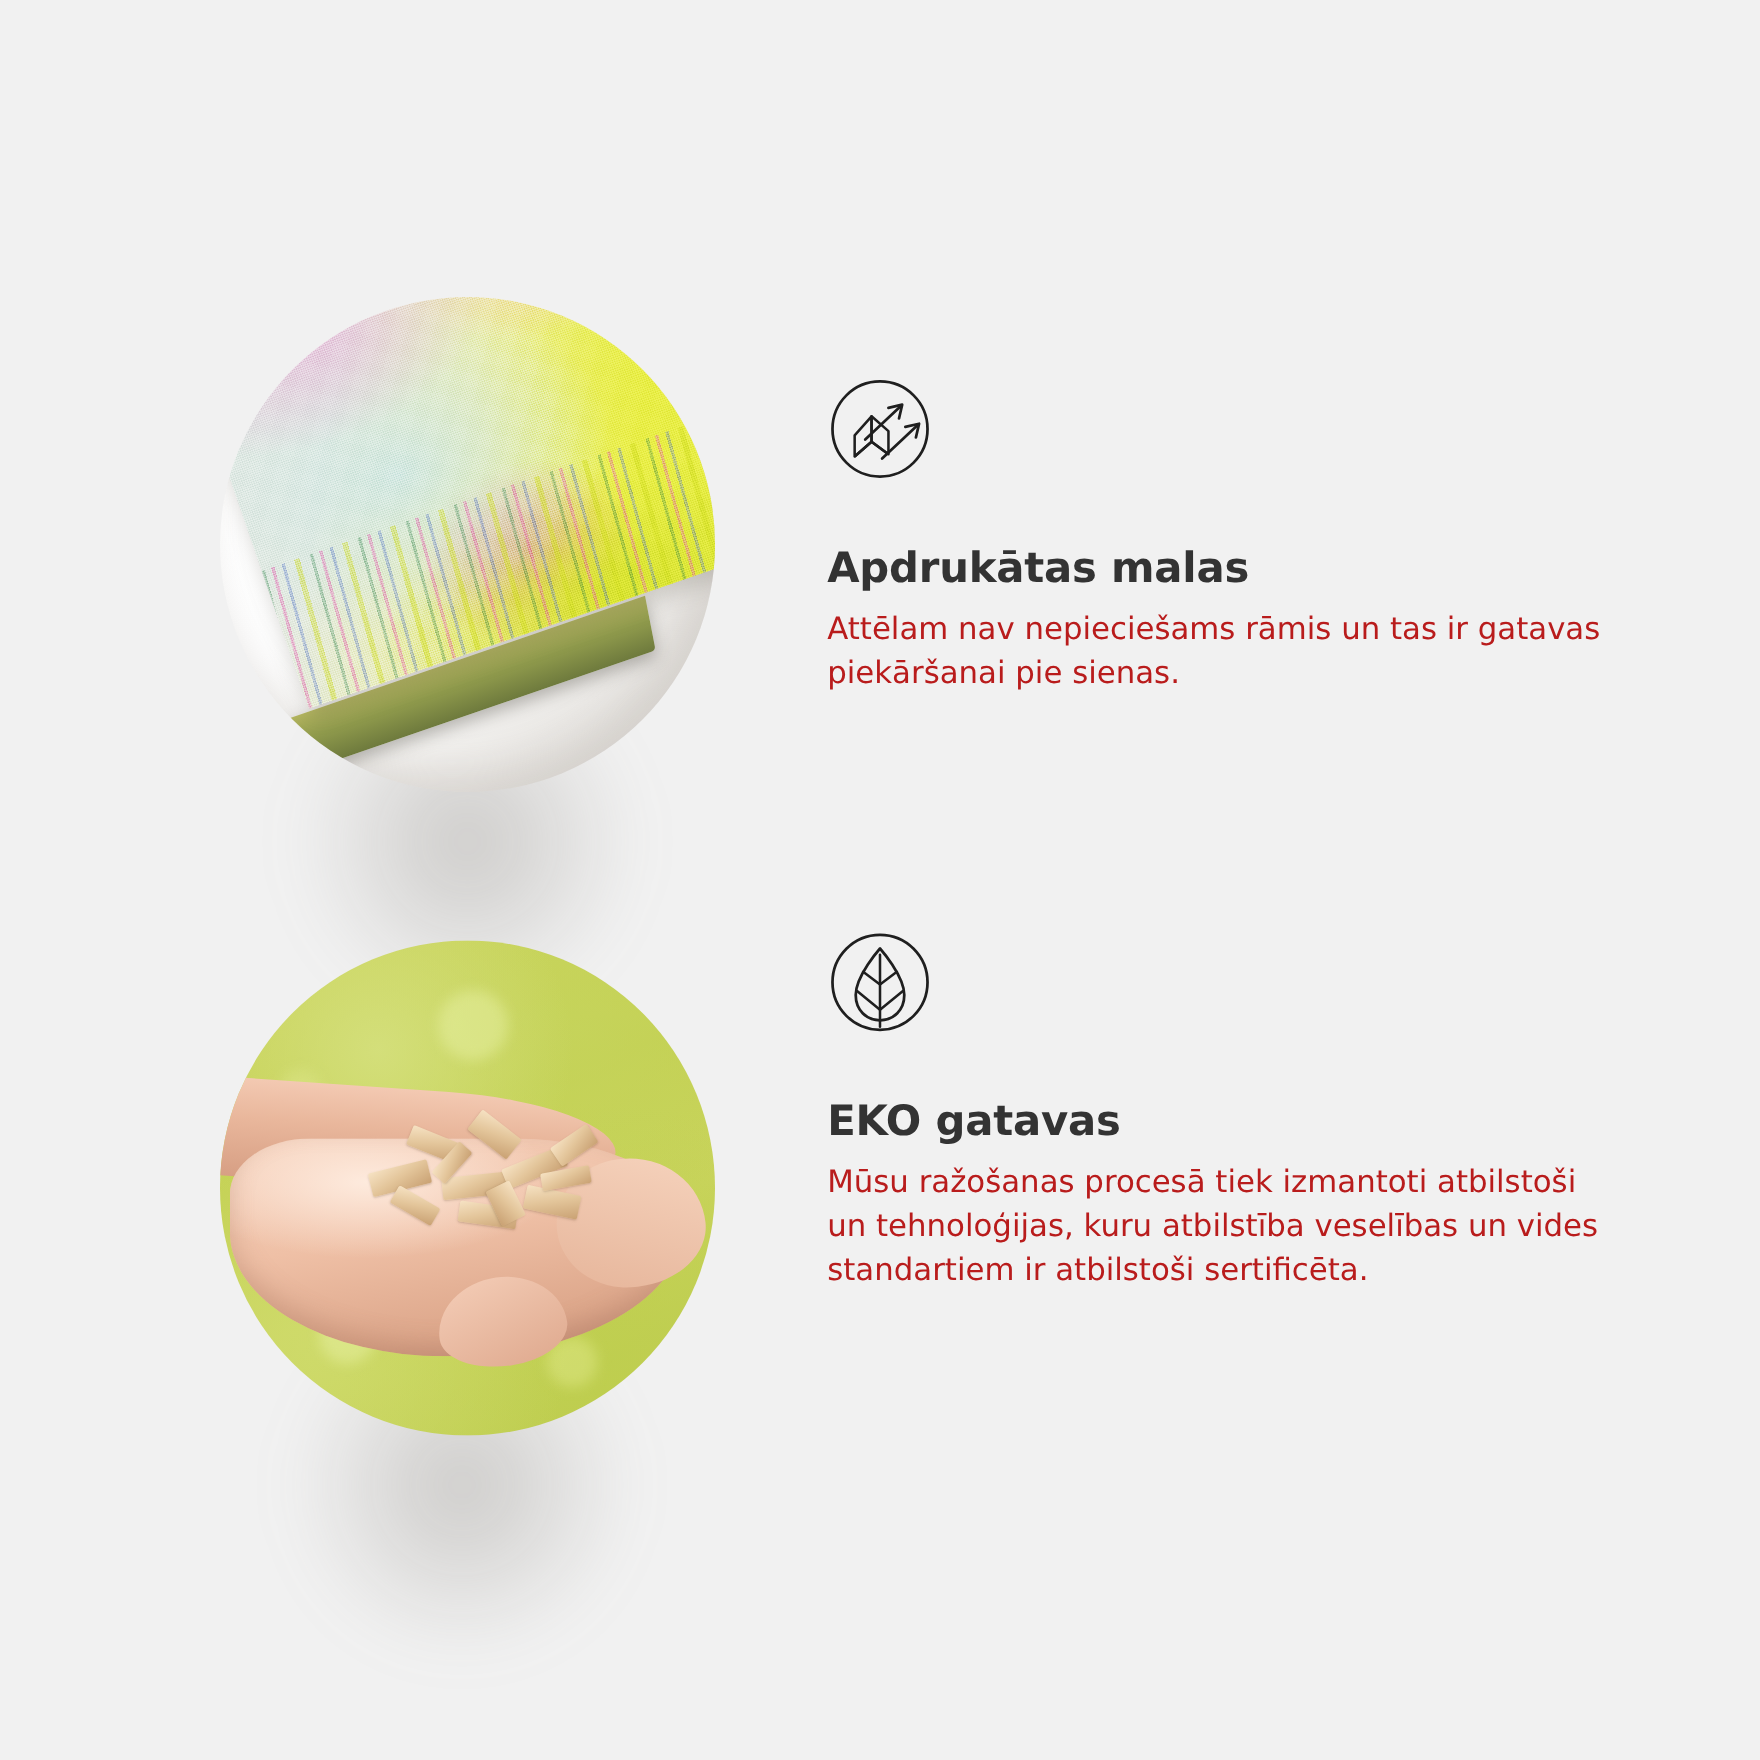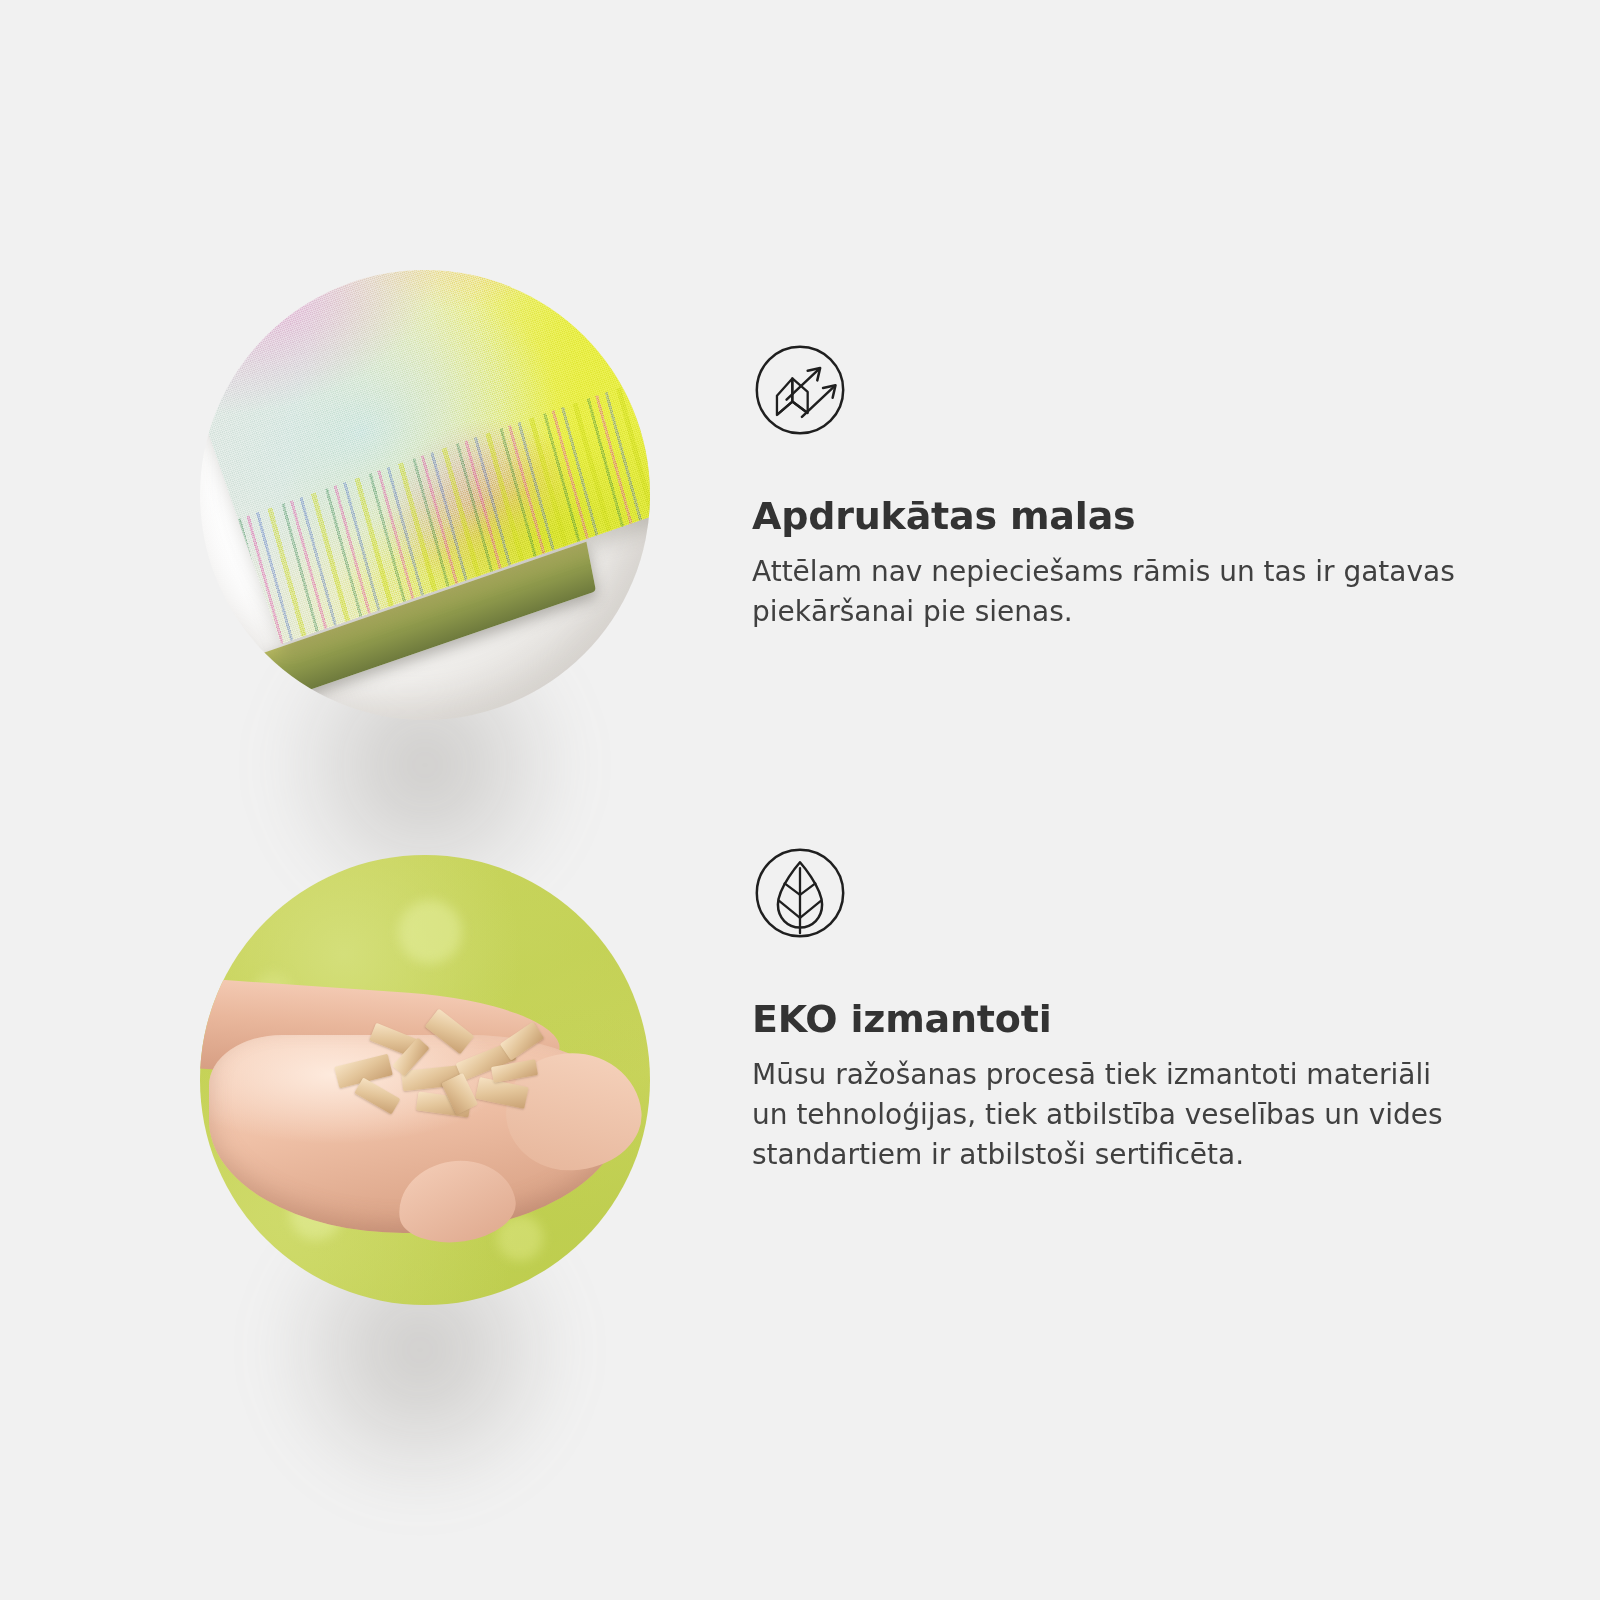--- a/index.html
+++ b/index.html
@@ -239,21 +239,21 @@
   }
   #feature-printed-edges .feature-title { margin-top: 56px; }
   #feature-eco .feature-title { margin-top: 56px; }
 
   .feature-body {
     margin: 14px 0 0 0;
     padding: 0;
     font-family: "DejaVu Sans", sans-serif;
     font-size: 28px;
     line-height: 1.42;
-    color: #404040;
+    color: #b91c1c;
     width: 710px;
     white-space: pre-line;
   }
 </style>
 </head>
 <body>
 
 <div class="page">
 
   <section class="feature" id="feature-printed-edges">
@@ -335,19 +335,19 @@
 
         <path d="M50 24 L50 92" fill="none" stroke="#1f1f1f" stroke-width="2.4" stroke-linecap="round"></path>
 
         <path d="M50 52 L34 40" fill="none" stroke="#1f1f1f" stroke-width="2.4" stroke-linecap="round"></path>
         <path d="M50 52 L66 40" fill="none" stroke="#1f1f1f" stroke-width="2.4" stroke-linecap="round"></path>
 
         <path d="M50 76 L28 58" fill="none" stroke="#1f1f1f" stroke-width="2.4" stroke-linecap="round"></path>
         <path d="M50 76 L72 58" fill="none" stroke="#1f1f1f" stroke-width="2.4" stroke-linecap="round"></path>
       </svg>
 
-      <h2 class="feature-title">EKO izmantoti</h2>
-
-      <p class="feature-body">Mūsu ražošanas procesā tiek izmantoti materiāli un tehnoloģijas, tiek atbilstība veselības un vides standartiem ir atbilstoši sertificēta.</p>
+      <h2 class="feature-title">EKO gatavas</h2>
+
+      <p class="feature-body">Mūsu ražošanas procesā tiek izmantoti atbilstoši un tehnoloģijas, kuru atbilstība veselības un vides standartiem ir atbilstoši sertificēta.</p>
     </div>
   </section>
 
 </div>
 
 </body></html>

